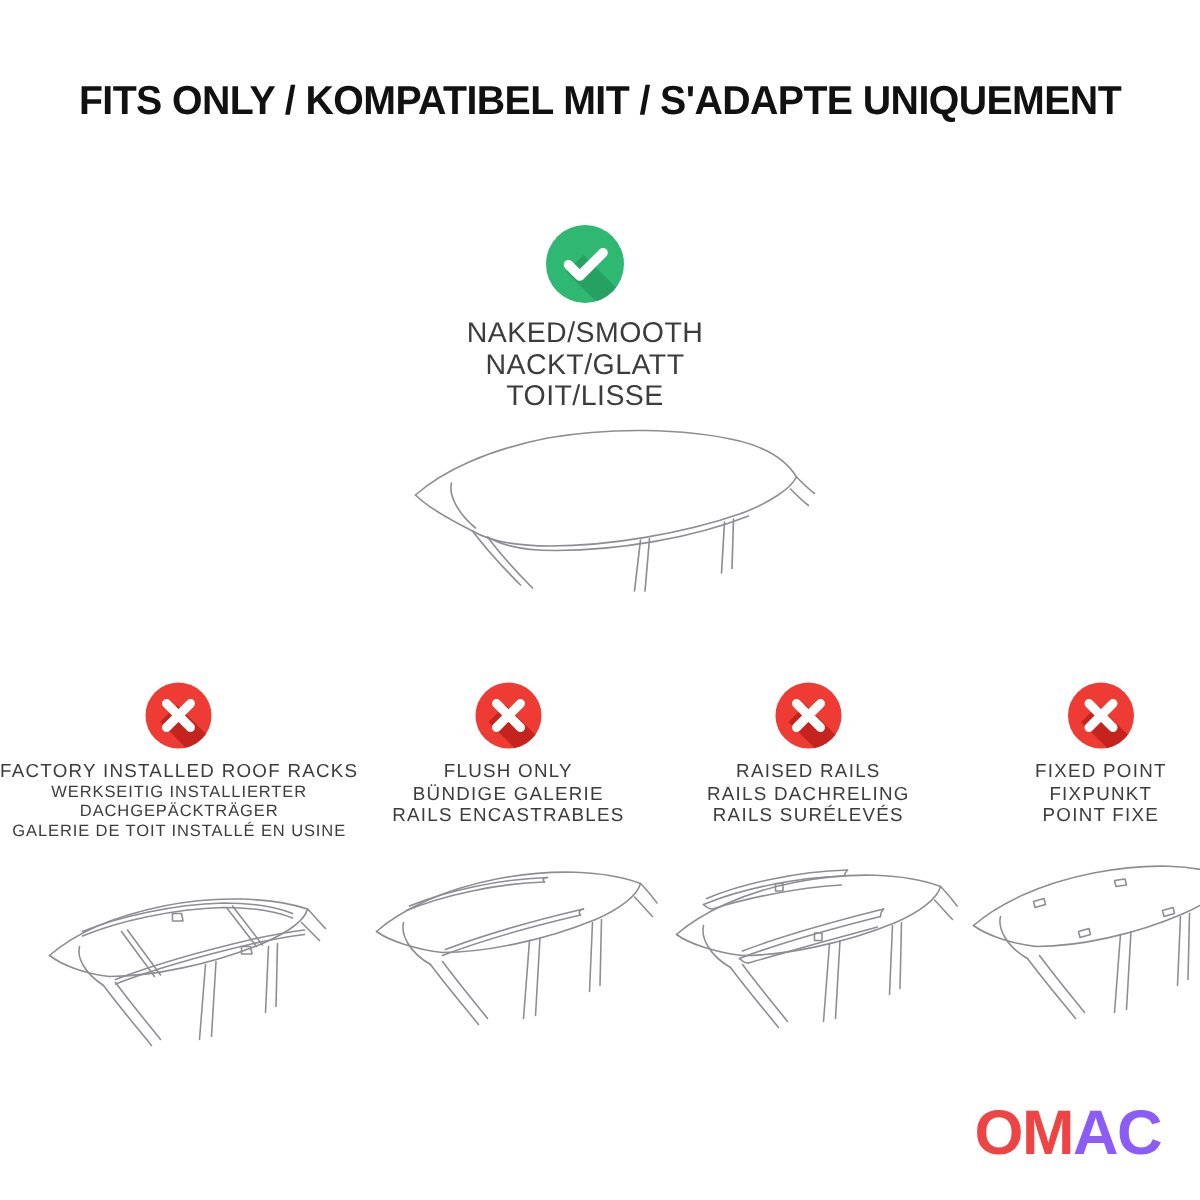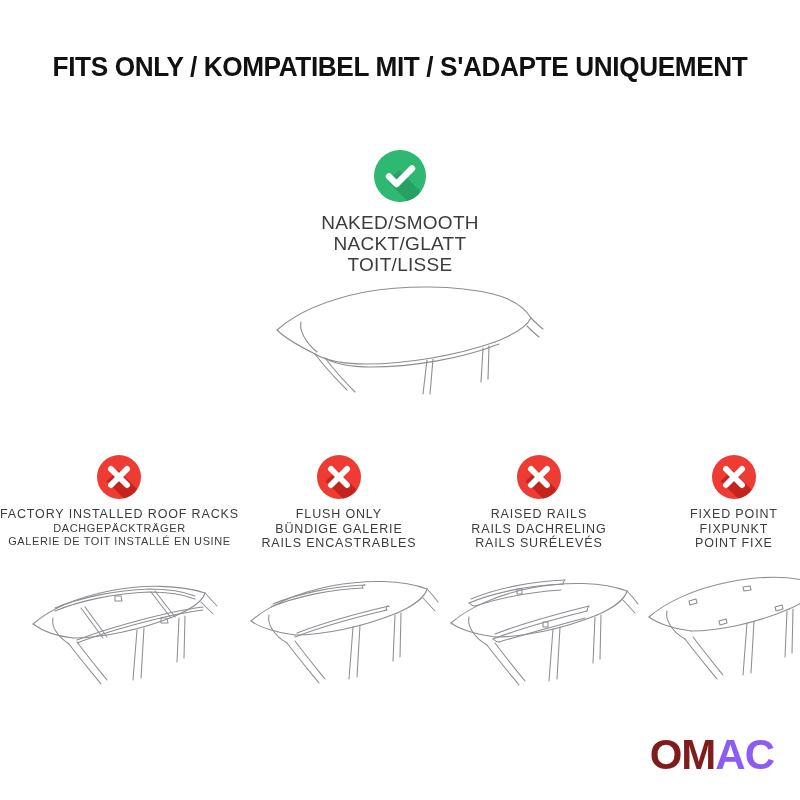--- a/index.html
+++ b/index.html
@@ -27,21 +27,21 @@
     font-size: 27px;
     letter-spacing: -0.4px;
     color: #111111;
     transform: scaleX(0.97);
     white-space: nowrap;
   }
 
   
   .top-block {
     position: absolute;
-    left: 250px;
+    left: 240px;
     top: 150px;
     width: 300px;
     text-align: center;
   }
   .badge {
     position: relative;
     width: 52px;
     height: 52px;
     border-radius: 50%;
     margin: 0 auto;
@@ -148,21 +148,21 @@
   .logo {
     position: absolute;
     right: 26px;
     bottom: 24px;
     font-family: "Liberation Sans", sans-serif;
     font-weight: bold;
     font-size: 42px;
     letter-spacing: -1px;
     line-height: 1;
   }
-  .logo .om { color: #7f1d1d; }
+  .logo .om { color: #ef4444; }
   .logo .ac { color: #8b5cf6; }
 </style>
 </head>
 <body>
 
 <div class="title">FITS ONLY / KOMPATIBEL MIT / S'ADAPTE UNIQUEMENT</div>
 
 <div class="top-block">
   <div class="badge green">
     <span class="shadow"></span>
@@ -208,20 +208,21 @@
 
   <div class="col">
     <div class="badge red">
       <span class="shadow"></span>
       <svg viewBox="0 0 44 44" aria-hidden="true">
         <path d="M14 14 L30 30 M30 14 L14 30" fill="none" stroke="#ffffff" stroke-width="6" stroke-linecap="round"></path>
       </svg>
     </div>
     <div class="label-lines">
       <span class="l">FACTORY INSTALLED ROOF RACKS</span>
+      <span class="l small">WERKSEITIG INSTALLIERTER</span>
       <span class="l small">DACHGEPÄCKTRÄGER</span>
       <span class="l small">GALERIE DE TOIT INSTALLÉ EN USINE</span>
     </div>
     <div class="col-art">
       <svg class="roof-art" width="200" height="145" viewBox="0 0 200 145">
         <g fill="none" stroke="#8d8d93" stroke-width="1.05" stroke-linecap="round" stroke-linejoin="round">
 
           <path d="M14 68 C30 54 56 42 90 35 C124 28 162 29 186 37"></path>
           <path d="M186 37 C184 45 172 53 156 60"></path>
           <path d="M156 60 C122 74 82 82 54 82"></path>

